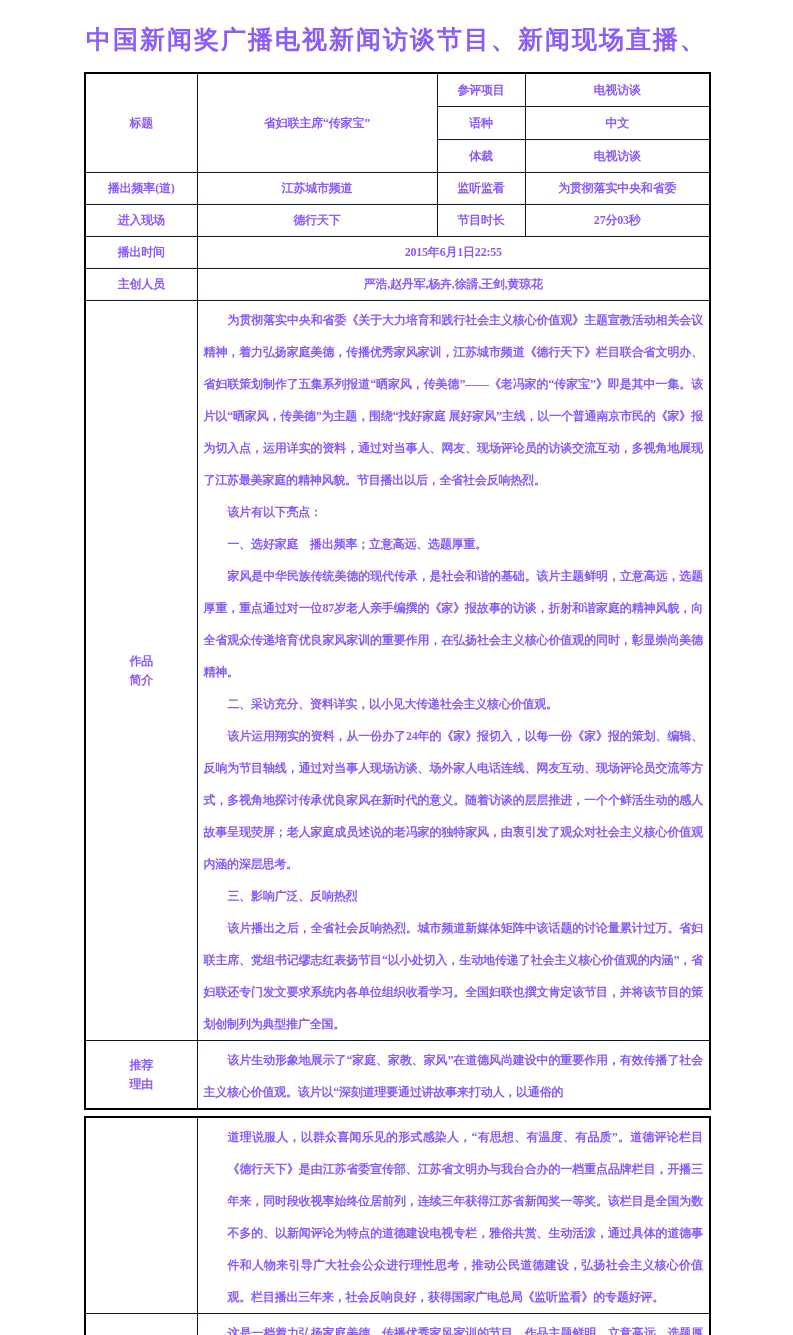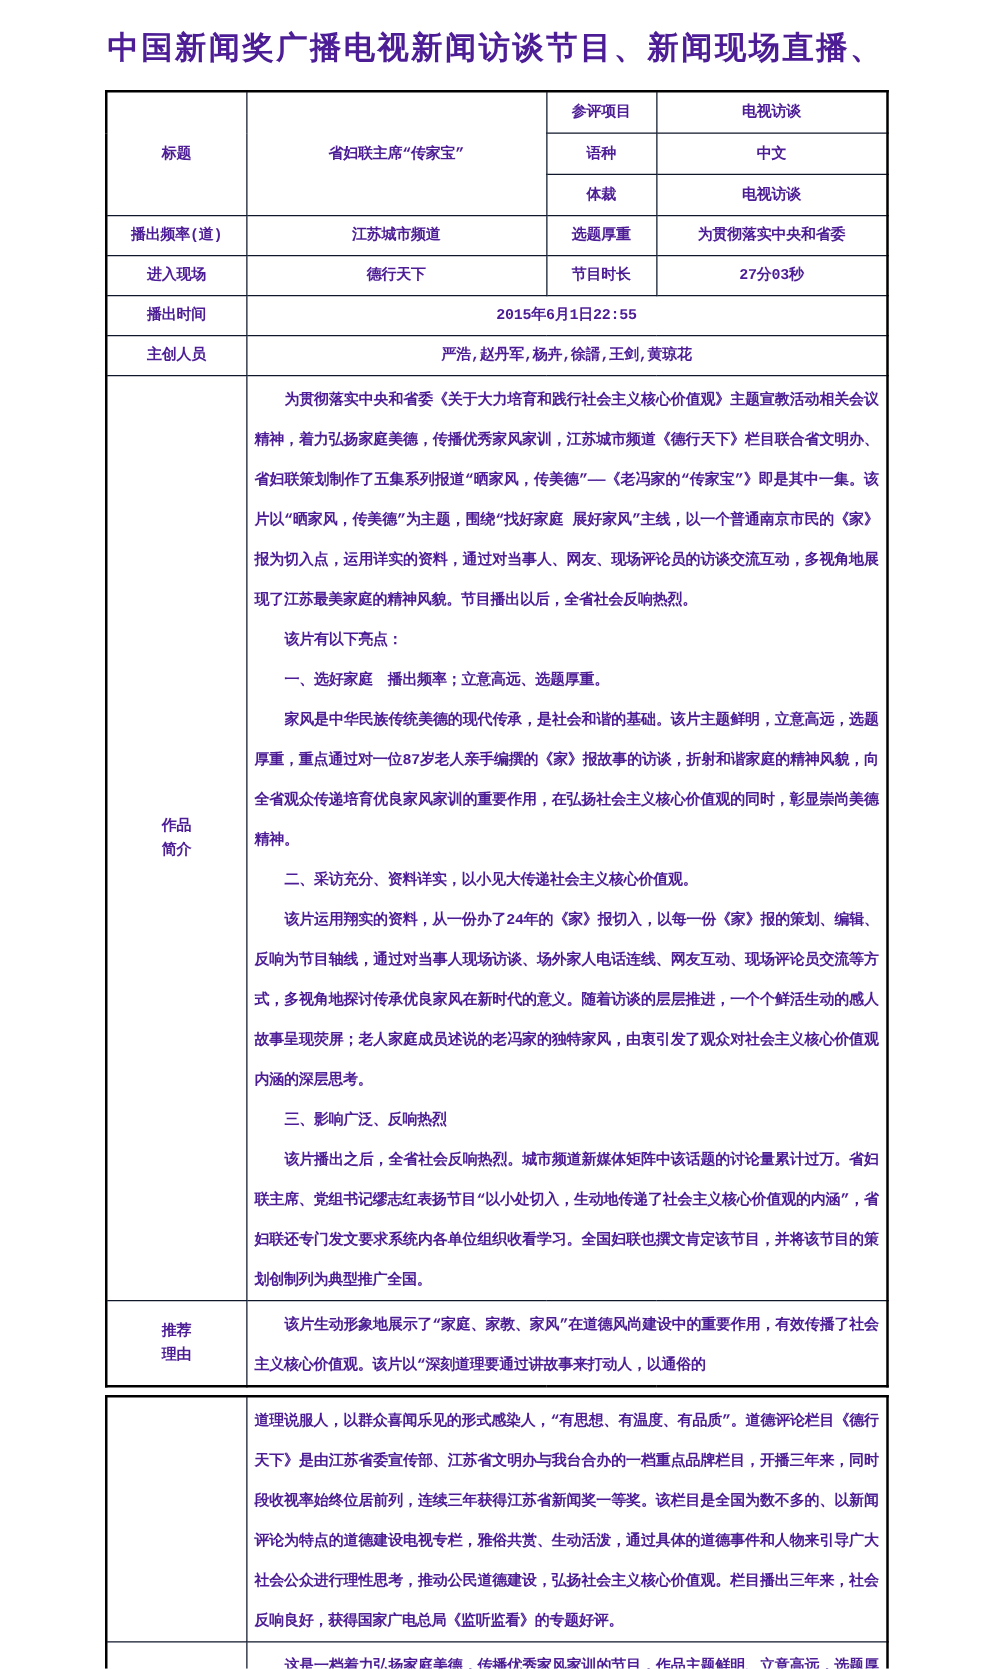--- a/index.html
+++ b/index.html
@@ -1,18 +1,18 @@
 <!DOCTYPE html>
 <html><head>
 <meta charset="utf-8">
 <style>
   html,body{margin:0;padding:0;background:#ffffff;}
   .page{
     width:793px;height:1335px;background:#ffffff;overflow:hidden;
-    font-family:Liberation Mono, monospace;color:#4c1d95;
+    font-family:Liberation Serif, serif;color:#8b5cf6;
   }
   .doc-title{
     margin:16px 40px 0 40px;text-align:center;
     font-size:25px;font-weight:700;line-height:47px;letter-spacing:2px;
   }
   table{
     border-collapse:collapse;table-layout:fixed;
     width:625px;margin-left:84px;
     border:2px solid #000;
   }
@@ -22,21 +22,21 @@
     border:1px solid #0f172a;
     font-size:12px;font-weight:600;letter-spacing:-0.2px;
     padding:0;vertical-align:middle;
   }
   td.lbl,td.val{text-align:center;line-height:19px;padding:2px 2px;}
   td.txt{
     text-align:justify;vertical-align:top;
     line-height:32px;padding:3px 6px 0 6px;
   }
   .para{margin:0;text-indent:2em;}
-  .para.noindent{text-indent:0;}
+  .para.noindent{text-indent:0;margin-left:24px;}
   .h28{height:28px;}
   .h27{height:27px;}
   .syn{height:576px;}
   .rec{height:50px;overflow:hidden;}
   .cont{height:190px;}
   .rev{height:188px;}
   .lbl2{line-height:25px;}
 </style>
 </head>
 <body>
@@ -65,21 +65,21 @@
       <td class="lbl h28">语种</td>
       <td class="val h28">中文</td>
     </tr>
     <tr>
       <td class="lbl h28">体裁</td>
       <td class="val h28">电视访谈</td>
     </tr>
     <tr>
       <td class="lbl h27">播出频率(道)</td>
       <td class="val h27">江苏城市频道</td>
-      <td class="lbl h27">选题厚重</td>
+      <td class="lbl h27">监听监看</td>
       <td class="val h27">为贯彻落实中央和省委</td>
     </tr>
     <tr>
       <td class="lbl h27">进入现场</td>
       <td class="val h27">德行天下</td>
       <td class="lbl h27">节目时长</td>
       <td class="val h27">27分03秒</td>
     </tr>
     <tr>
       <td class="lbl h27">播出时间</td>

